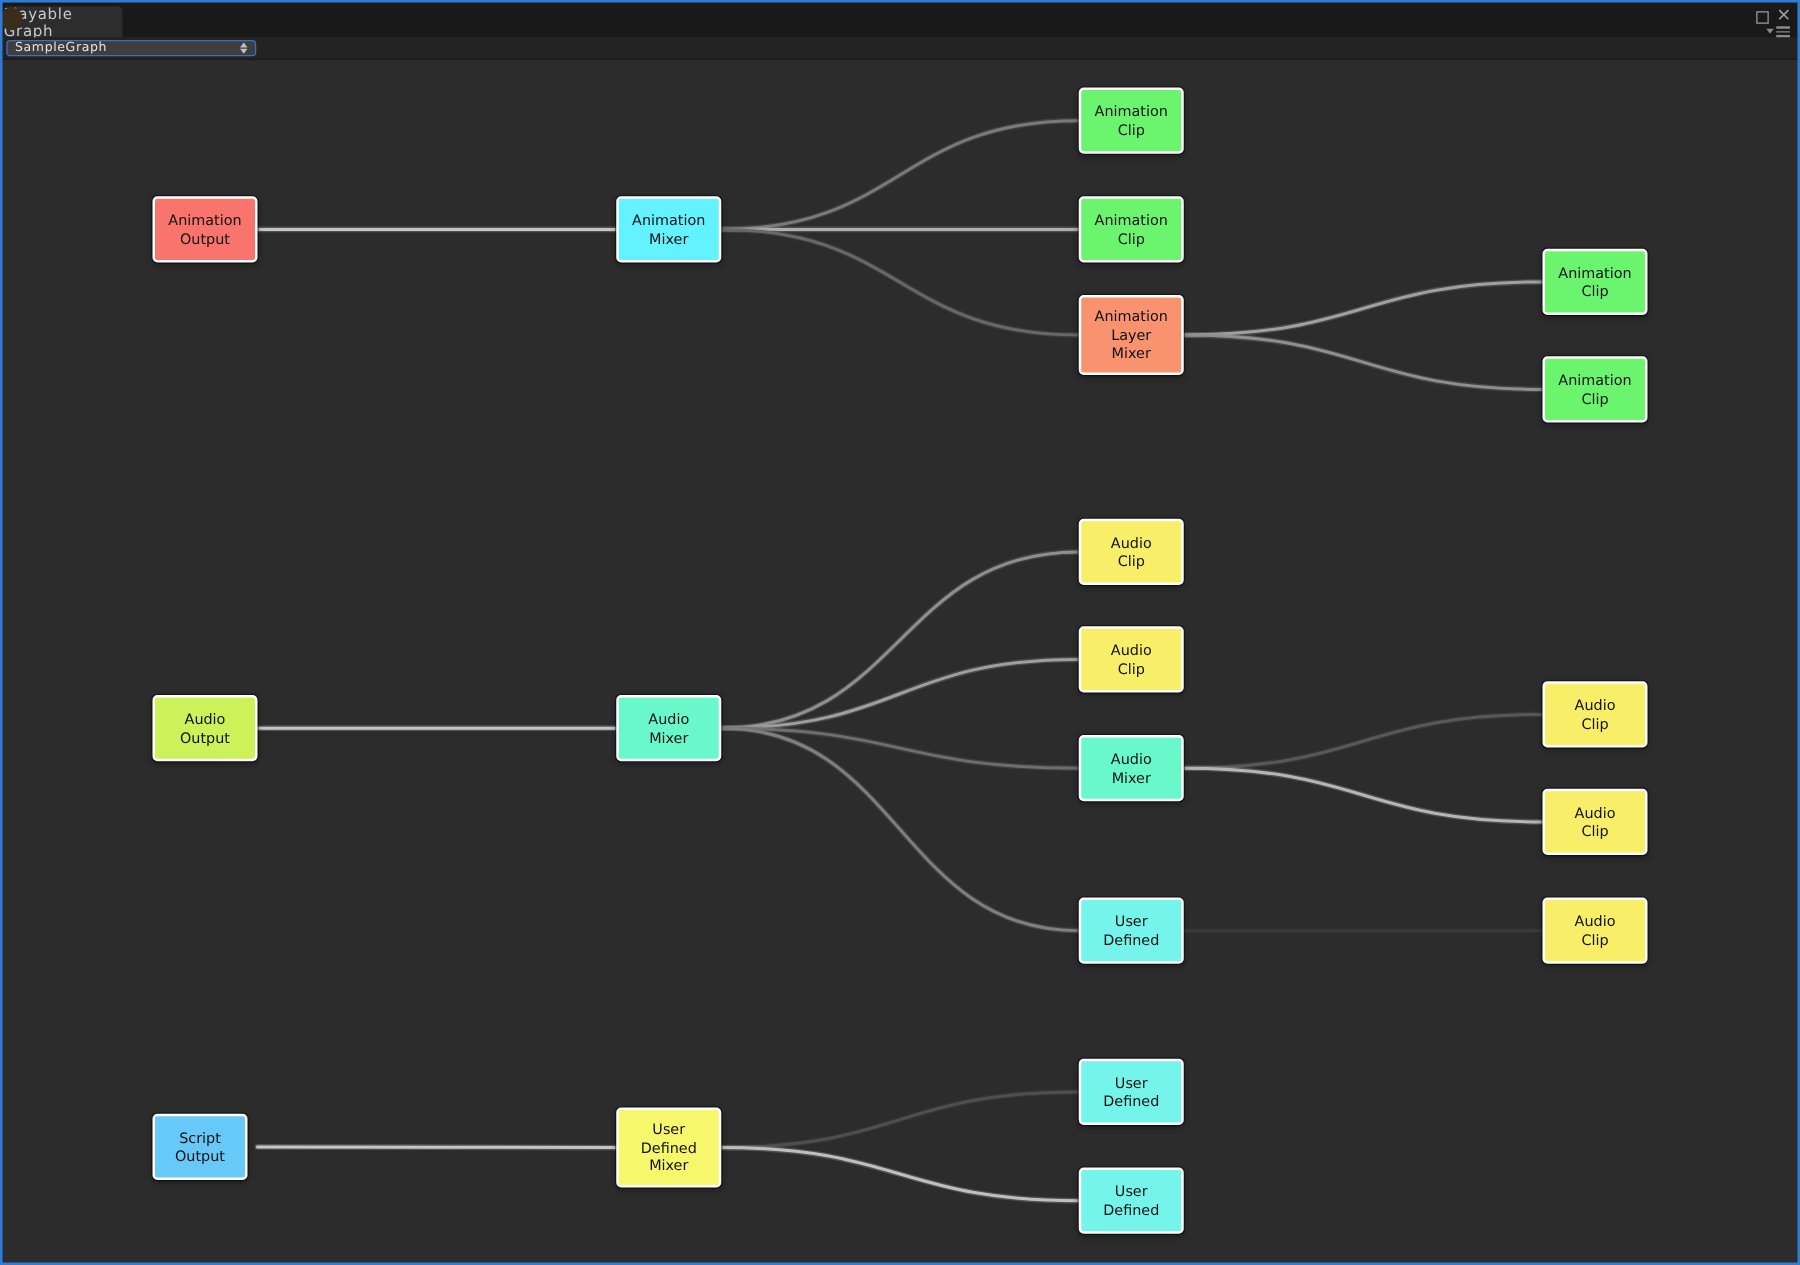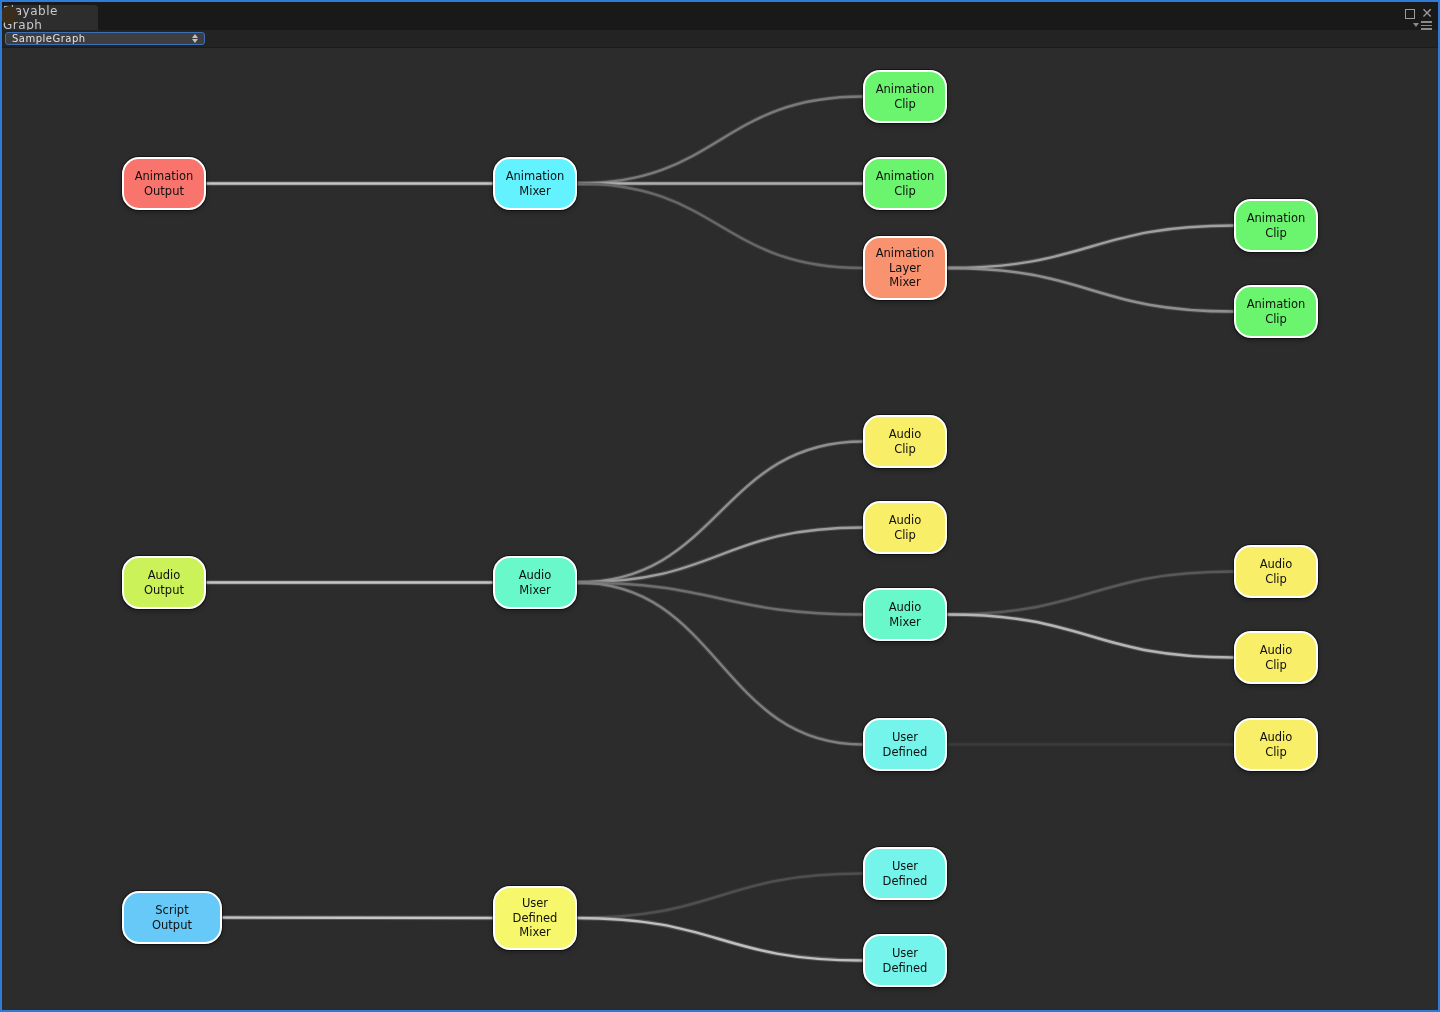--- a/index.html
+++ b/index.html
@@ -27,21 +27,21 @@
     border:1px solid #3F6FB8;border-radius:3px;display:flex;align-items:center;
     color:#E2E2E2;font-size:10px;letter-spacing:.05em;padding:0 6px;box-sizing:border-box;gap:24px;}
   .dropdown .lbl{flex:1;}
   .updown{display:flex;flex-direction:column;gap:1px;align-items:center;}
   .updown .up{width:0;height:0;border-left:3px solid transparent;border-right:3px solid transparent;
     border-bottom:4px solid #C0C0C0;}
   .updown .dn{width:0;height:0;border-left:3px solid transparent;border-right:3px solid transparent;
     border-top:4px solid #C0C0C0;}
   
   #edge-svg{position:absolute;left:0;top:0;z-index:1;}
-  .node{position:absolute;z-index:2;border:2px solid #FFFFFF;border-radius:17px;
+  .node{position:absolute;z-index:2;border:2px solid #FFFFFF;border-radius:4px;
     box-sizing:border-box;display:flex;align-items:center;justify-content:center;
     box-shadow:0 0 0 1px rgba(0,0,0,.45), 0 2px 5px rgba(0,0,0,.35);}
   .node span{white-space:pre-line;text-align:center;color:#101010;font-size:11.5px;line-height:14.5px;}
 </style>
 </head>
 <body>
 
 <svg id="edge-svg" width="1440" height="1012">
     <path d="M 206 183.5 C 349.5 183.5, 349.5 183.5, 493 183.5" stroke="#C6C6C6" stroke-width="4.6" fill="none" opacity="0.25" stroke-linecap="round"></path>
     <path d="M 206 183.5 C 349.5 183.5, 349.5 183.5, 493 183.5" stroke="#C6C6C6" stroke-width="2.4" fill="none" opacity="1" stroke-linecap="round"></path>
@@ -137,21 +137,21 @@
 Clip</span>
     </div>
     <div class="node" style="left: 1234px; top: 631px; width: 84px; height: 53px; background: rgb(248, 238, 104);">
       <span>Audio
 Clip</span>
     </div>
     <div class="node" style="left: 1234px; top: 718px; width: 84px; height: 53px; background: rgb(248, 238, 104);">
       <span>Audio
 Clip</span>
     </div>
-    <div class="node" style="left: 122px; top: 891px; width: 100px; height: 53px; background: rgb(103, 201, 248);">
+    <div class="node" style="left: 122px; top: 891px; width: 76px; height: 53px; background: rgb(103, 201, 248);">
       <span>Script
 Output</span>
     </div>
     <div class="node" style="left: 493px; top: 886px; width: 84px; height: 64px; background: rgb(246, 247, 106);">
       <span>User
 Defined
 Mixer</span>
     </div>
     <div class="node" style="left: 863px; top: 847px; width: 84px; height: 53px; background: rgb(116, 244, 234);">
       <span>User

